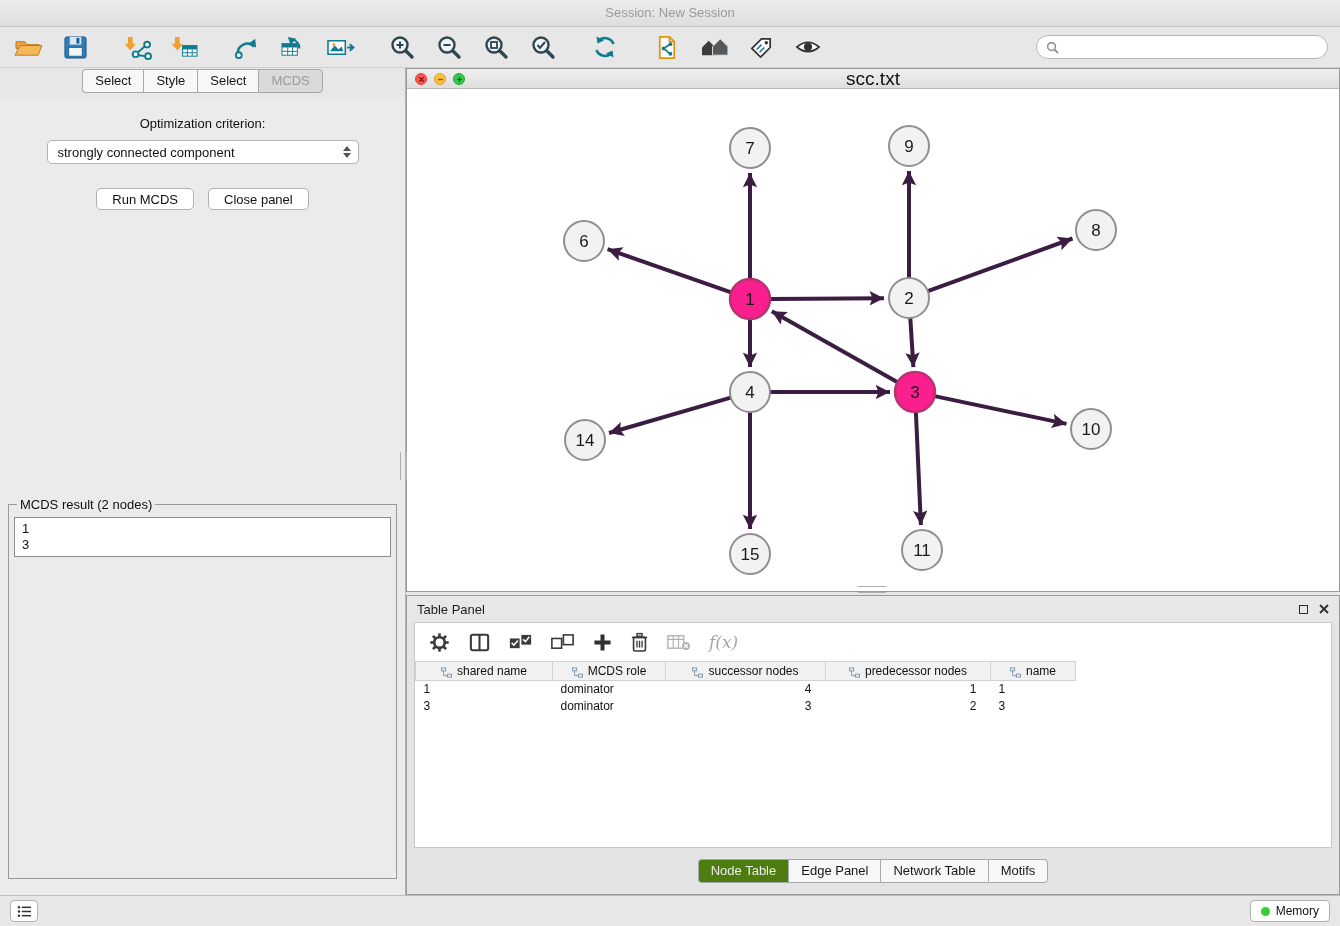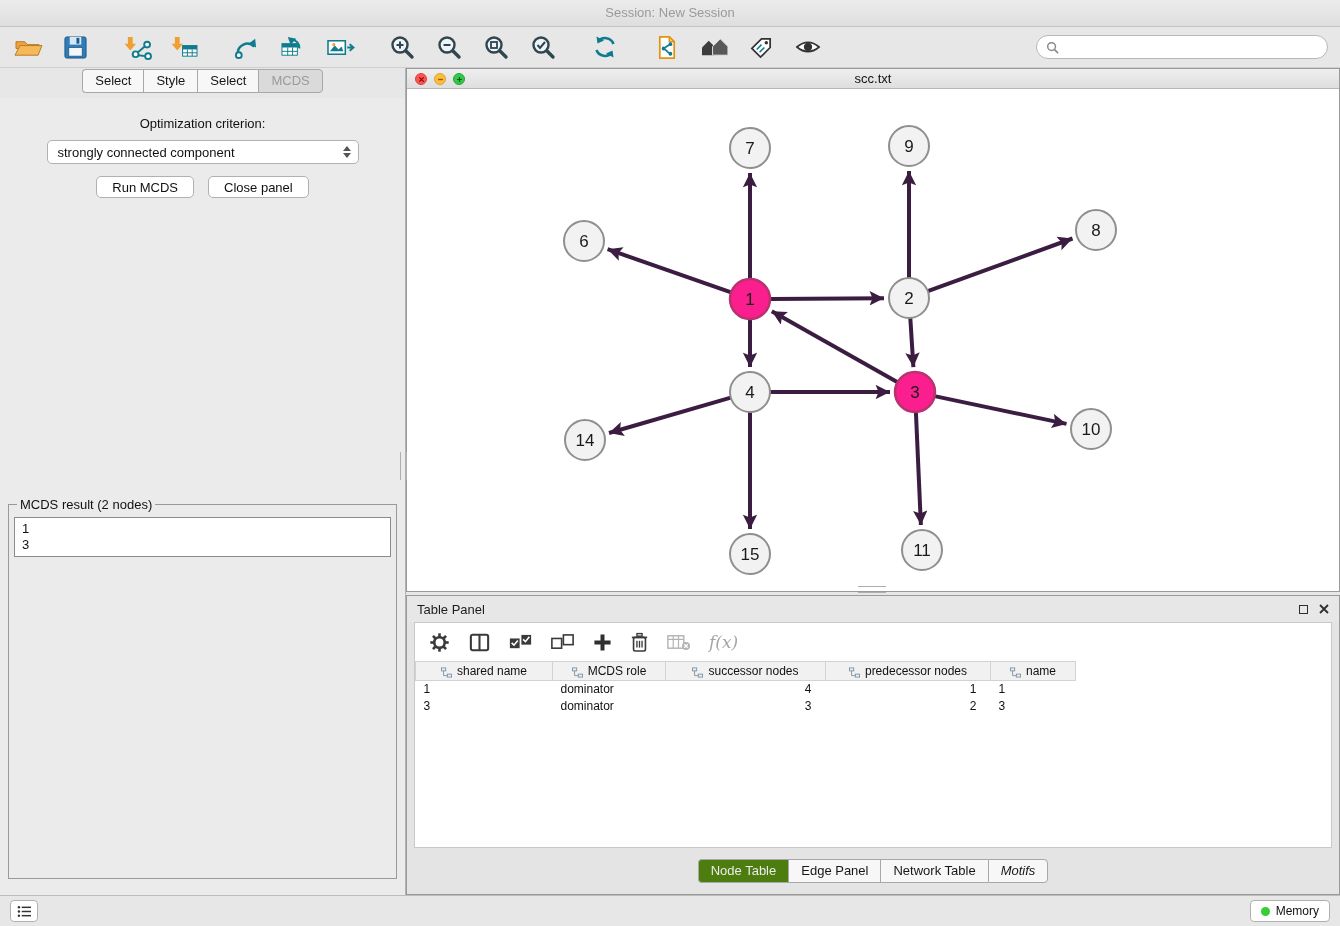--- a/index.html
+++ b/index.html
@@ -30,21 +30,21 @@
   .x-icon { width:10px; height:10px; }
 
   .cp-tabs { display:flex; justify-content:center; padding:1px 0 5px; background:#e7e7e7; }
   .cp-tab { font-size:13px; padding:3px 12px 4px; background:#f7f7f7; border:1px solid #a8a8a8; border-right:none; color:#161616; cursor:default; }
   .cp-tab:first-child { border-radius:4px 0 0 4px; }
   .cp-tab:last-child { border-right:1px solid #a8a8a8; border-radius:0 4px 4px 0; }
   .cp-tab.active { background:#dadada; color:#9b9b9b; }
 
   .cp-body { flex:1; display:flex; flex-direction:column; background:#ebebeb; }
   .opt-label { text-align:center; font-size:13px; margin-top:18px; color:#111; }
-  .dropdown { margin:9px auto 0; width:312px; height:24px; background:#fff; border:1px solid #b1b1b1; border-radius:5px;
+  .dropdown { margin:9px auto 12px; width:312px; height:24px; background:#fff; border:1px solid #b1b1b1; border-radius:5px;
               display:flex; align-items:center; padding:0 7px 0 10px; font-size:13px; color:#111; }
   .dd-arrows { margin-left:auto; display:flex; flex-direction:column; gap:2px; align-items:center; }
   .tri-up { width:0; height:0; border-left:4px solid transparent; border-right:4px solid transparent; border-bottom:5px solid #555; }
   .tri-down { width:0; height:0; border-left:4px solid transparent; border-right:4px solid transparent; border-top:5px solid #555; }
   .cp-buttons { display:flex; justify-content:center; gap:14px; margin-top:12px; }
   .mac-btn { height:22px; padding:0 15px; font-size:13px; background:#fff; border:1px solid #b1b1b1; border-radius:5px;
              font-family:"Liberation Sans",sans-serif; color:#111; cursor:default; }
   .cp-spacer { flex:1; }
   .result-box { margin:0 8px 16px; border:1px solid #999; height:382px; padding:5px; background:#ebebeb; }
   .result-box legend { font-size:13px; padding:0 3px; margin-left:3px; color:#111; }
@@ -55,42 +55,42 @@
 
   .network-window { height:524px; border:1px solid #9a9a9a; background:#fff; display:flex; flex-direction:column; }
   .net-titlebar { height:20px; background:linear-gradient(#efefef,#dedede); border-bottom:1px solid #b7b7b7;
                   position:relative; display:flex; align-items:center; flex:0 0 auto; }
   .traffic { position:absolute; left:8px; top:4px; display:flex; gap:7px; }
   .light { width:12px; height:12px; border-radius:50%; display:flex; align-items:center; justify-content:center; }
   .light svg { width:7px; height:7px; }
   .light.red { background:#fc5450; border:1px solid #df413d; }
   .light.yellow { background:#fdbd3e; border:1px solid #dfa031; }
   .light.green { background:#34c84a; border:1px solid #26a436; }
-  .net-title { margin:0 auto; font-size:13px; color:#111; }
+  .net-title { margin:0 auto; font-size:19px; color:#111; }
   .net-canvas { flex:1; position:relative; background:#fff; overflow:hidden; }
   .net-canvas svg { width:100%; height:100%; display:block; }
   .net-canvas svg text { font-family:"Liberation Sans",sans-serif; }
 
   
   .table-panel { flex:1; margin-top:3px; border:1px solid #9a9a9a; background:#e4e4e4; display:flex; flex-direction:column; }
   .tp-content { flex:1; margin:0 7px; background:#fff; border:1px solid #c9c9c9; display:flex; flex-direction:column; overflow:hidden; }
   .tp-toolbar { height:38px; display:flex; align-items:center; gap:19px; padding:0 14px; background:#fff; }
   .tp-tbtn { background:transparent; border:none; display:flex; align-items:center; justify-content:center; height:28px; cursor:default; }
   .fx-label { font-family:"DejaVu Serif", serif; font-style:italic; font-size:17px; color:#a5a5a5; }
   table { border-collapse:collapse; width:100%; table-layout:fixed; font-size:12px; color:#111; }
   th { background:#f1f1f1; border:1px solid #d2d2d2; font-weight:normal; height:19px; padding:0 4px; }
   th.filler { background:transparent; border:none; }
   .th-inner { display:flex; align-items:flex-end; justify-content:center; gap:5px; font-size:12px; }
   td { height:17px; padding:0 8px; white-space:nowrap; overflow:hidden; }
   td.al-left { text-align:left; }
   td.al-right { text-align:right; padding-right:14px; }
   .tp-tabs { height:46px; display:flex; justify-content:center; align-items:center; background:#e4e4e4; }
   .tp-tab { font-size:13px; padding:3px 12px 4px; background:#f7f7f7; border:1px solid #a8a8a8; border-right:none; color:#161616; cursor:default; }
   .tp-tab:first-child { border-radius:4px 0 0 4px; }
-  .tp-tab:last-child { border-right:1px solid #a8a8a8; border-radius:0 4px 4px 0;font-style:italic; }
+  .tp-tab:last-child { border-right:1px solid #a8a8a8; border-radius:0 4px 4px 0; }
   .tp-tab.active { background:#4d7c0f; color:#ebebeb; }
 
   
   .statusbar { height:31px; border-top:1px solid #bcbcbc; display:flex; align-items:center; padding:0 10px; background:#e7e7e7; }
   .list-btn { width:28px; height:22px; border:1px solid #b1b1b1; border-radius:4px; background:#fff;
               display:flex; align-items:center; justify-content:center; cursor:default; }
   .memory-btn { margin-left:auto; height:22px; border:1px solid #b1b1b1; border-radius:4px; background:#fff;
                 display:flex; align-items:center; gap:6px; padding:0 10px; font-size:12px; color:#111;
                 font-family:"Liberation Sans",sans-serif; cursor:default; }
   .mem-dot { width:9px; height:9px; border-radius:50%; background:#35cf35; }

